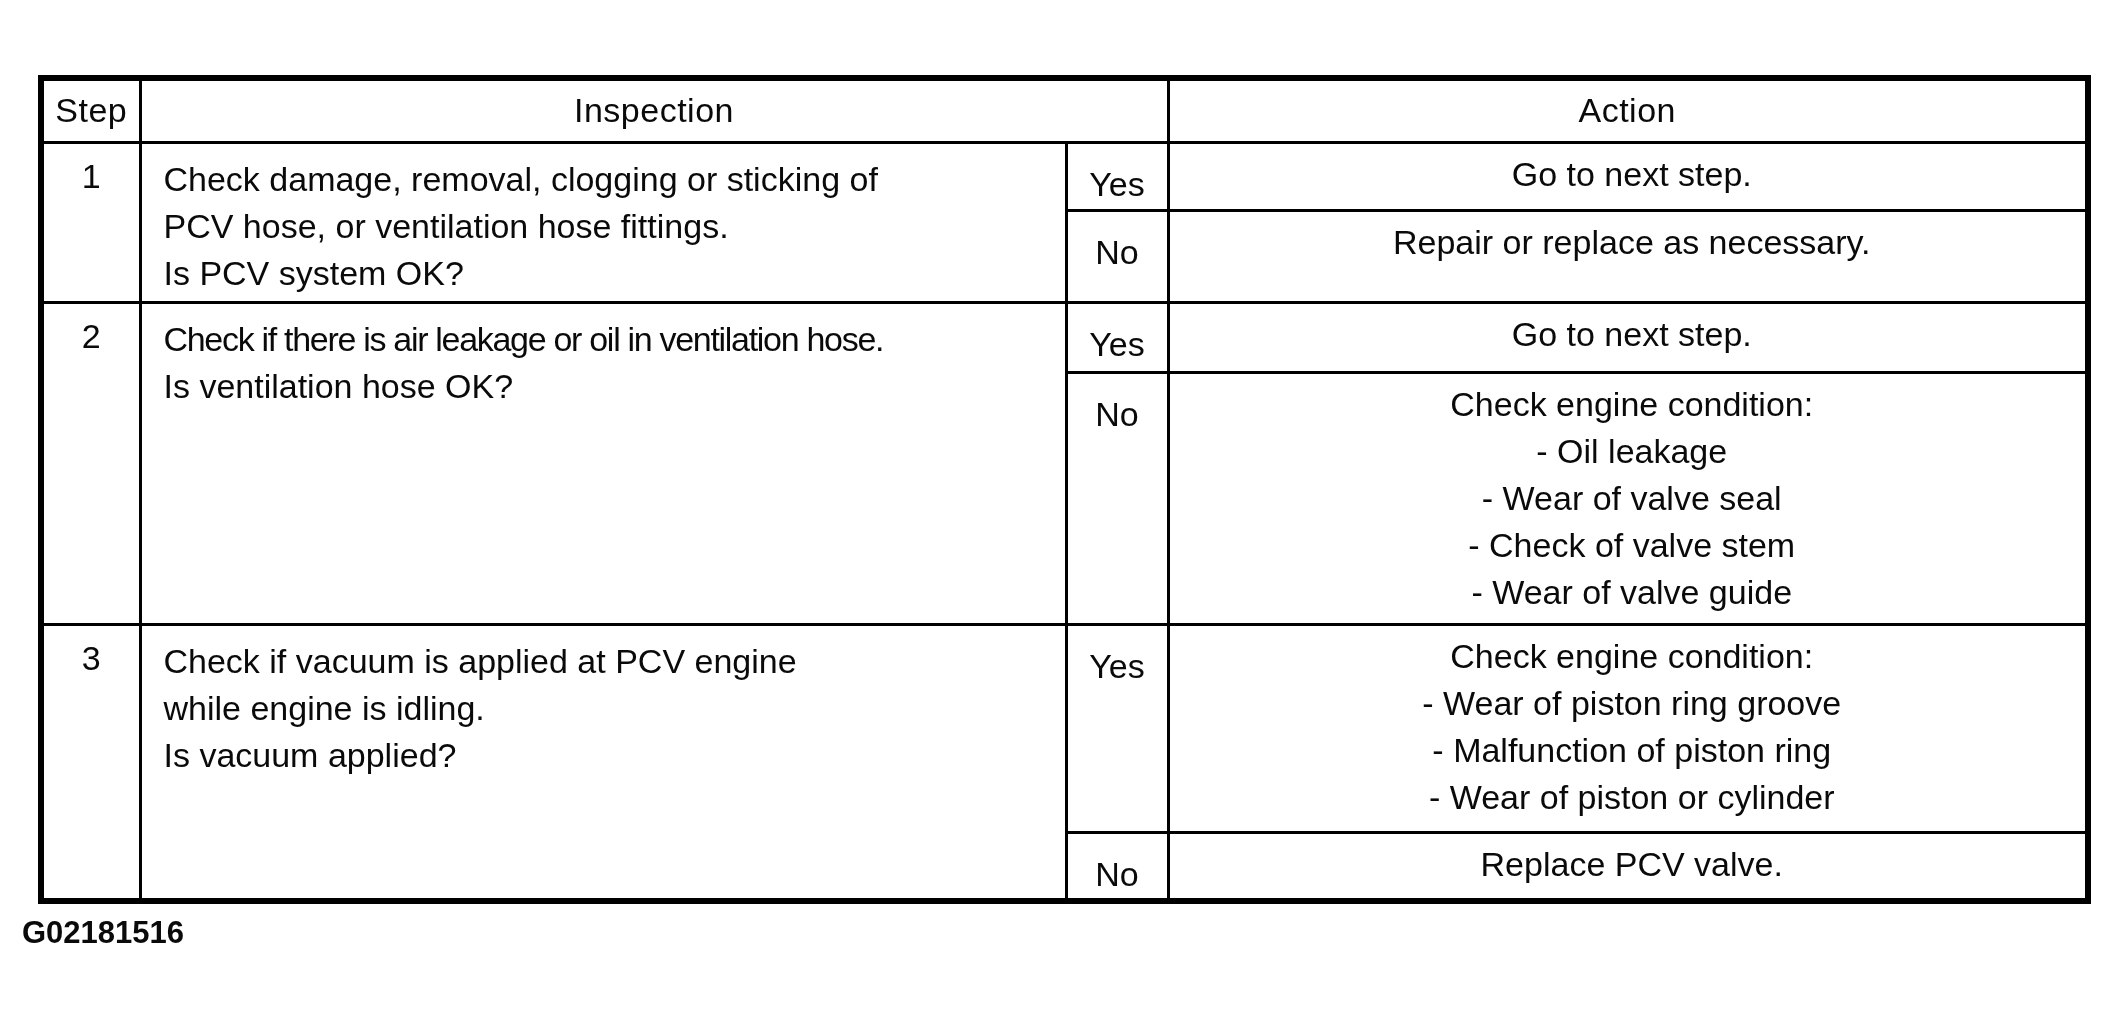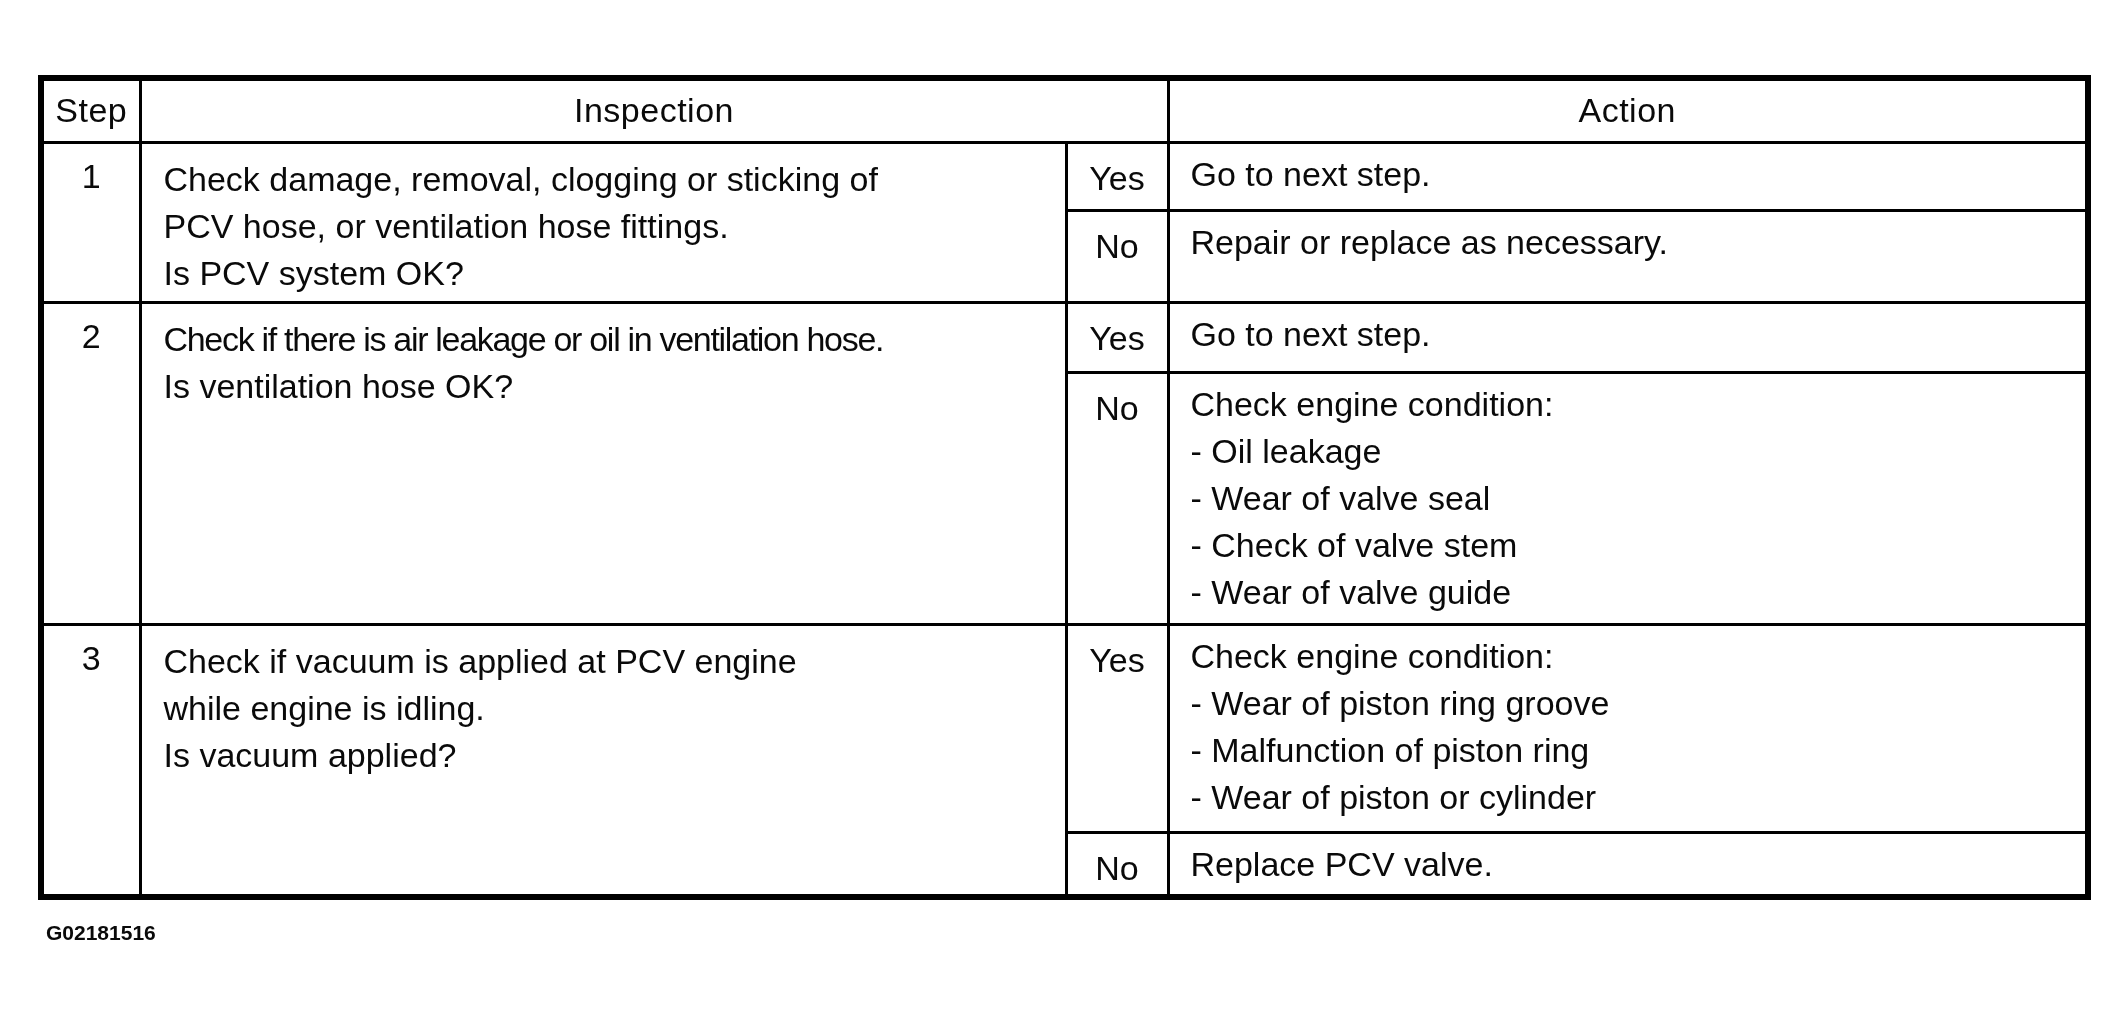--- a/index.html
+++ b/index.html
@@ -49,34 +49,35 @@
     text-align: center;
     padding-top: 9px;
     line-height: 47px;
   }
   td.insp {
     padding: 12px 12px 0 22px;
     line-height: 47px;
   }
   td.yn {
     text-align: center;
-    padding-top: 11px;
+    padding-top: 17px;
     line-height: 47px;
   }
   td.act {
     padding: 7px 12px 0 21px;
     line-height: 47px;
+    text-align: center;
   }
   .line { white-space: nowrap; }
   .condensed { letter-spacing: -1.3px; }
 
   .figure-id {
     position: absolute;
-    left: 46px; top: 918px;
-    font-size: 21px;
+    left: 22px; top: 918px;
+    font-size: 31px;
     line-height: 30px;
     font-weight: bold;
     letter-spacing: 0px;
   }
 </style>
 </head>
 <body>
 
 <div class="page">
 

